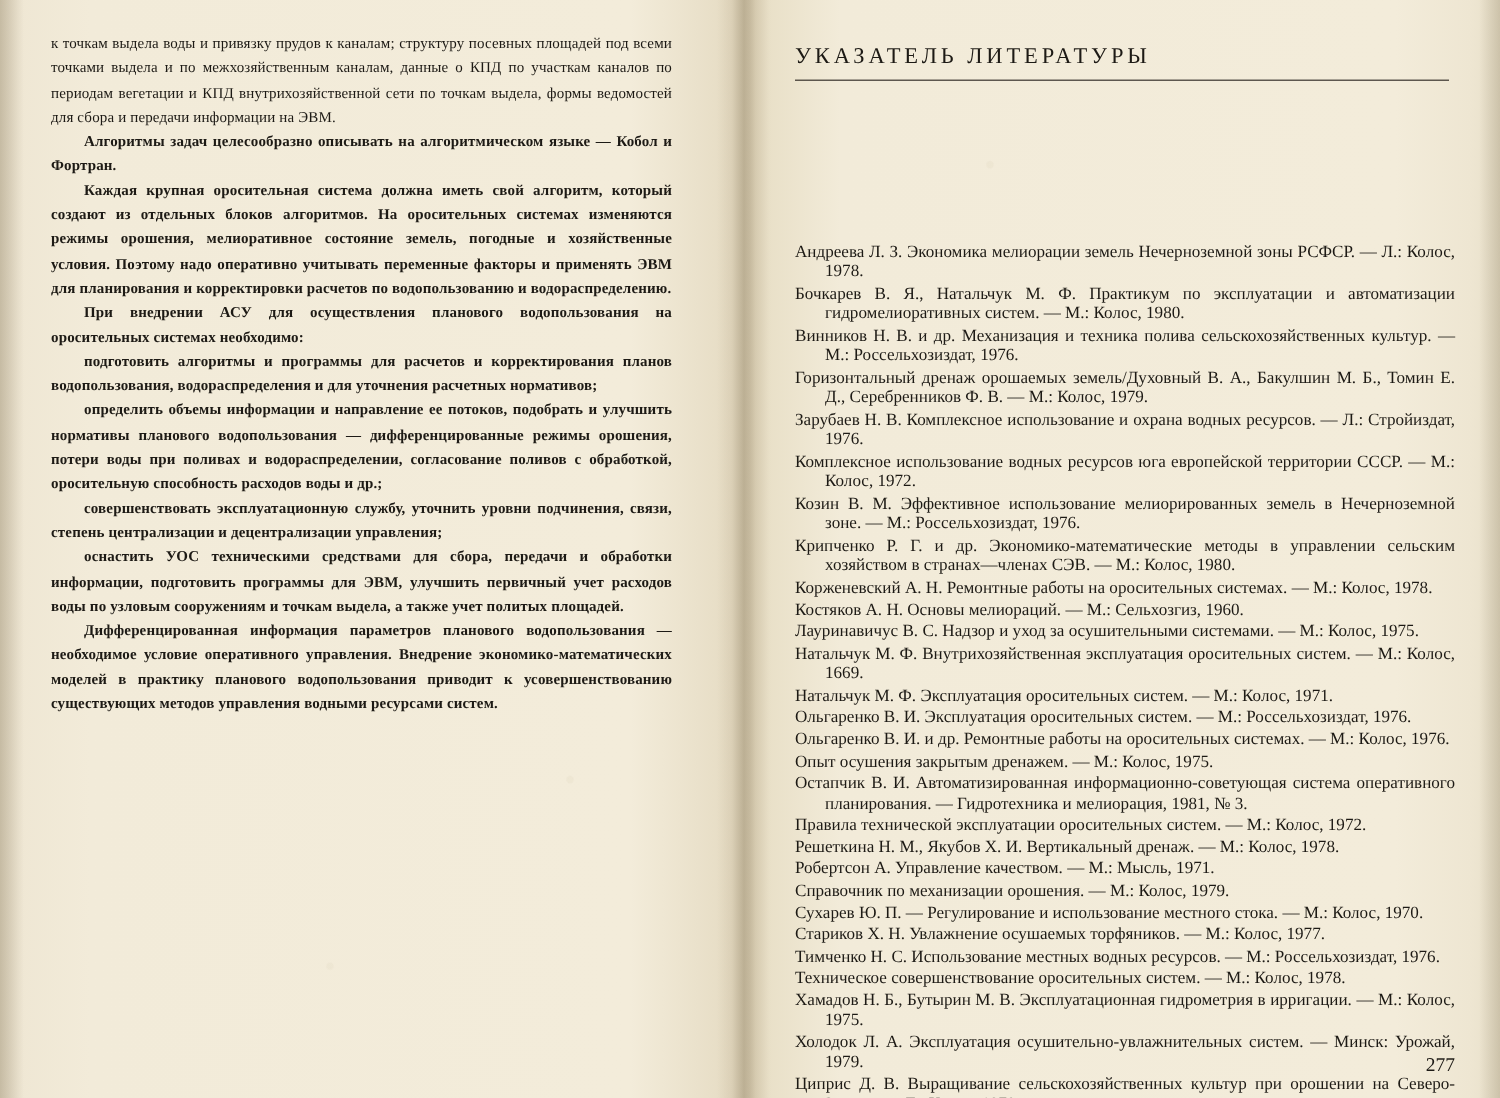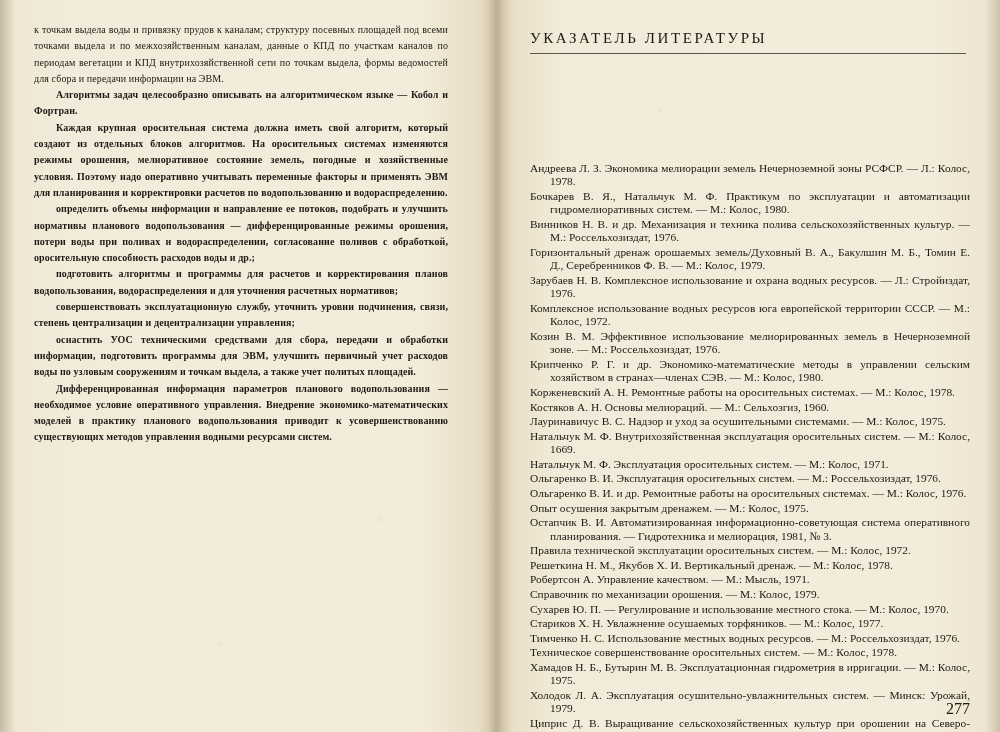--- a/index.html
+++ b/index.html
@@ -99,21 +99,21 @@
   }
   .ref {
     margin: 0 0 1.2px 0;
     padding-left: 20px;
     text-indent: -20px;
   }
   .page-num {
     position: absolute;
     right: 30px;
     bottom: 14px;
-    font-size: 16px;
+    font-size: 13px;
     color: #1d1a15;
   }
   .edge-shadow-left {
     position: absolute;
     top: 0; left: 0; width: 16px; height: 732px;
     background: linear-gradient(90deg, rgba(110,92,58,.28), rgba(110,92,58,0));
     pointer-events: none;
   }
   .edge-shadow-right {
     position: absolute;
@@ -129,22 +129,23 @@
   <div class="grain"></div>
   <div class="edge-shadow-left"></div>
   <div class="edge-shadow-right"></div>
   <div class="gutter"></div>
 
   <div class="col-left">
     <div class="body-text">
       <p>к точкам выдела воды и привязку прудов к каналам; структуру посевных площадей под всеми точками выдела и по межхозяйственным каналам, данные о КПД по участкам каналов по периодам вегетации и КПД внутрихозяйственной сети по точкам выдела, формы ведомостей для сбора и передачи информации на ЭВМ.</p>
       <p class="ind">Алгоритмы задач целесообразно описывать на алгоритмическом языке — Кобол и Фортран.</p>
       <p class="ind">Каждая крупная оросительная система должна иметь свой алгоритм, который создают из отдельных блоков алгоритмов. На оросительных системах изменяются режимы орошения, мелиоративное состояние земель, погодные и хозяйственные условия. Поэтому надо оперативно учитывать переменные факторы и применять ЭВМ для планирования и корректировки расчетов по водопользованию и водораспределению.</p>
+      <p class="ind">При внедрении АСУ для осуществления планового водопользования на оросительных системах необходимо:</p>
+      <p class="ind">подготовить алгоритмы и программы для расчетов и корректирования планов водопользования, водораспределения и для уточнения расчетных нормативов;</p>
       <p class="ind">определить объемы информации и направление ее потоков, подобрать и улучшить нормативы планового водопользования — дифференцированные режимы орошения, потери воды при поливах и водораспределении, согласование поливов с обработкой, оросительную способность расходов воды и др.;</p>
-      <p class="ind">подготовить алгоритмы и программы для расчетов и корректирования планов водопользования, водораспределения и для уточнения расчетных нормативов;</p>
       <p class="ind">совершенствовать эксплуатационную службу, уточнить уровни подчинения, связи, степень централизации и децентрализации управления;</p>
       <p class="ind">оснастить УОС техническими средствами для сбора, передачи и обработки информации, подготовить программы для ЭВМ, улучшить первичный учет расходов воды по узловым сооружениям и точкам выдела, а также учет политых площадей.</p>
       <p class="ind">Дифференцированная информация параметров планового водопользования — необходимое условие оперативного управления. Внедрение экономико-математических моделей в практику планового водопользования приводит к усовершенствованию существующих методов управления водными ресурсами систем.</p>
     </div>
   </div>
 
   <div class="col-right">
     <div class="sec-title">УКАЗАТЕЛЬ ЛИТЕРАТУРЫ</div>
     <div class="rule"></div>
 

